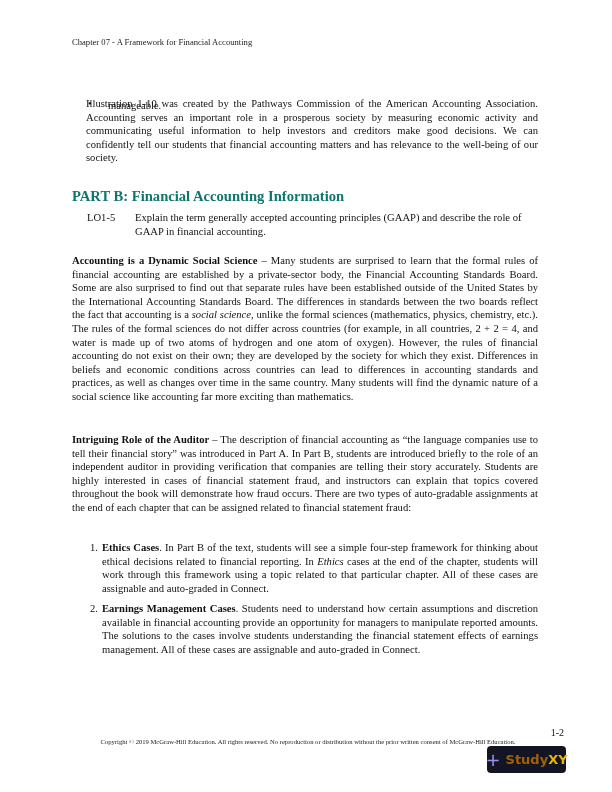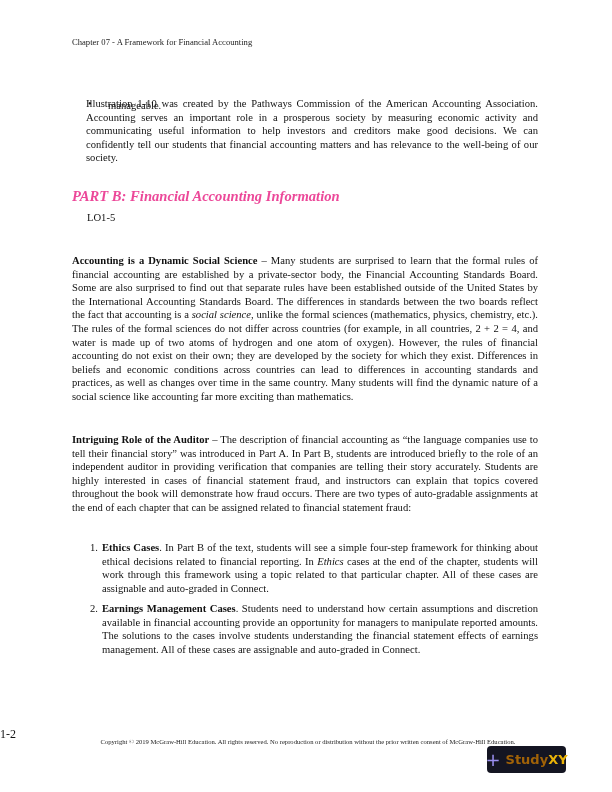--- a/index.html
+++ b/index.html
@@ -3,31 +3,31 @@
 <meta charset="utf-8">
 <style>
   html, body { margin:0; padding:0; background:#ffffff; }
   body { width:612px; height:792px; position:relative; overflow:hidden;
          font-family:"Liberation Serif", serif; color:#111; }
   .header { position:absolute; left:72px; top:37px; font-size:8.6px; color:#222; }
   .block { position:absolute; font-size:10.6px; line-height:13.6px; text-align:justify; }
   .bullet-wrap { position:absolute; left:86px; top:97px; width:452px; font-size:10.6px; line-height:13.6px; }
   .bullet-dot { position:absolute; left:-10px; top:0; }
   .bullet-text { text-align:justify; }
-  .part-title { position:absolute; left:72px; top:188px; font-size:14.6px; font-weight:bold; color:#ec4899;font-style:italic; }
+  .part-title { position:absolute; left:72px; top:188px; font-size:14.6px; font-weight:bold; color:#0f766e; }
   .lo { position:absolute; left:87px; top:211px; width:451px; font-size:10.6px; line-height:13.6px; }
   .lo-code { position:absolute; left:0; top:0; }
   .lo-text { margin-left:48px; }
   .para { left:72px; width:466px; }
   b { font-weight:bold; }
   i { font-style:italic; }
   .list-item { position:absolute; left:90px; width:448px; font-size:10.6px; line-height:13.6px; text-align:justify; }
   .list-num { position:absolute; left:0; top:0; }
   .list-body { margin-left:12px; }
-  .page-num { position:absolute; left:0; width:564px; top:727px; text-align:left; font-size:12px; }
+  .page-num { position:absolute; left:0; width:564px; top:727px; text-align:right; font-size:10px; }
   .copyright { position:absolute; left:72px; width:472px; top:738px; text-align:center; font-size:6.6px; line-height:8.6px; color:#222; }
   .badge { position:absolute; left:487px; top:746px; width:79px; height:27px; background:#141522; border-radius:4px;
            display:flex; align-items:center; justify-content:center; gap:3px;
            font-family:"DejaVu Sans", sans-serif; font-weight:bold; font-size:13px; }
   .badge .plus { color:#9a8ff0; font-weight:normal; font-size:18px; line-height:18px; margin-right:2px; }
   .badge .w1 { color:#a16207; }
   .badge .w2 { color:#eab308; }
 </style>
 </head>
 <body>
@@ -38,20 +38,21 @@
 
 <div class="bullet-wrap">
   <span class="bullet-dot" style="left:2px;">•</span>
   <div class="bullet-text">Illustration 1-10 was created by the Pathways Commission of the American Accounting Association. Accounting serves an important role in a prosperous society by measuring economic activity and communicating useful information to help investors and creditors make good decisions. We can confidently tell our students that financial accounting matters and has relevance to the well-being of our society.</div>
 </div>
 
 <div class="part-title">PART B: Financial Accounting Information</div>
 
 <div class="lo">
   <span class="lo-code">LO1-5</span>
+  <div class="lo-text">Explain the term generally accepted accounting principles (GAAP) and describe the role of GAAP in financial accounting.</div>
 </div>
 
 <div class="block para" style="top:254px;">
   <b>Accounting is a Dynamic Social Science</b><span> – Many students are surprised to learn that the formal rules of financial accounting are established by a private-sector body, the Financial Accounting Standards Board. Some are also surprised to find out that separate rules have been established outside of the United States by the International Accounting Standards Board. The differences in standards between the two boards reflect the fact that accounting is a </span><i>social science</i><span>, unlike the formal sciences (mathematics, physics, chemistry, etc.). The rules of the formal sciences do not differ across countries (for example, in all countries, 2 + 2 = 4, and water is made up of two atoms of hydrogen and one atom of oxygen). However, the rules of financial accounting do not exist on their own; they are developed by the society for which they exist. Differences in beliefs and economic conditions across countries can lead to differences in accounting standards and practices, as well as changes over time in the same country. Many students will find the dynamic nature of a social science like accounting far more exciting than mathematics.</span>
 </div>
 
 <div class="block para" style="top:433px;">
   <b>Intriguing Role of the Auditor</b><span> – The description of financial accounting as “the language companies use to tell their financial story” was introduced in Part A. In Part B, students are introduced briefly to the role of an independent auditor in providing verification that companies are telling their story accurately. Students are highly interested in cases of financial statement fraud, and instructors can explain that topics covered throughout the book will demonstrate how fraud occurs. There are two types of auto-gradable assignments at the end of each chapter that can be assigned related to financial statement fraud:</span>
 </div>
 

